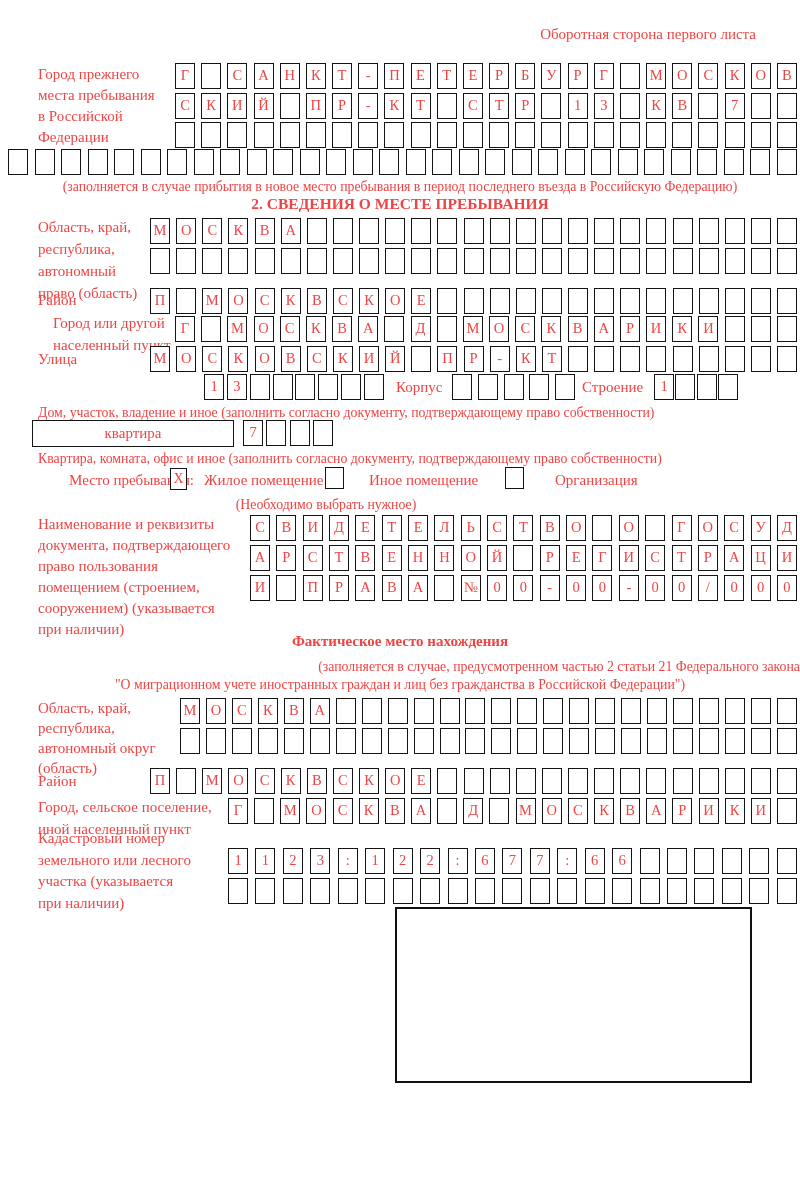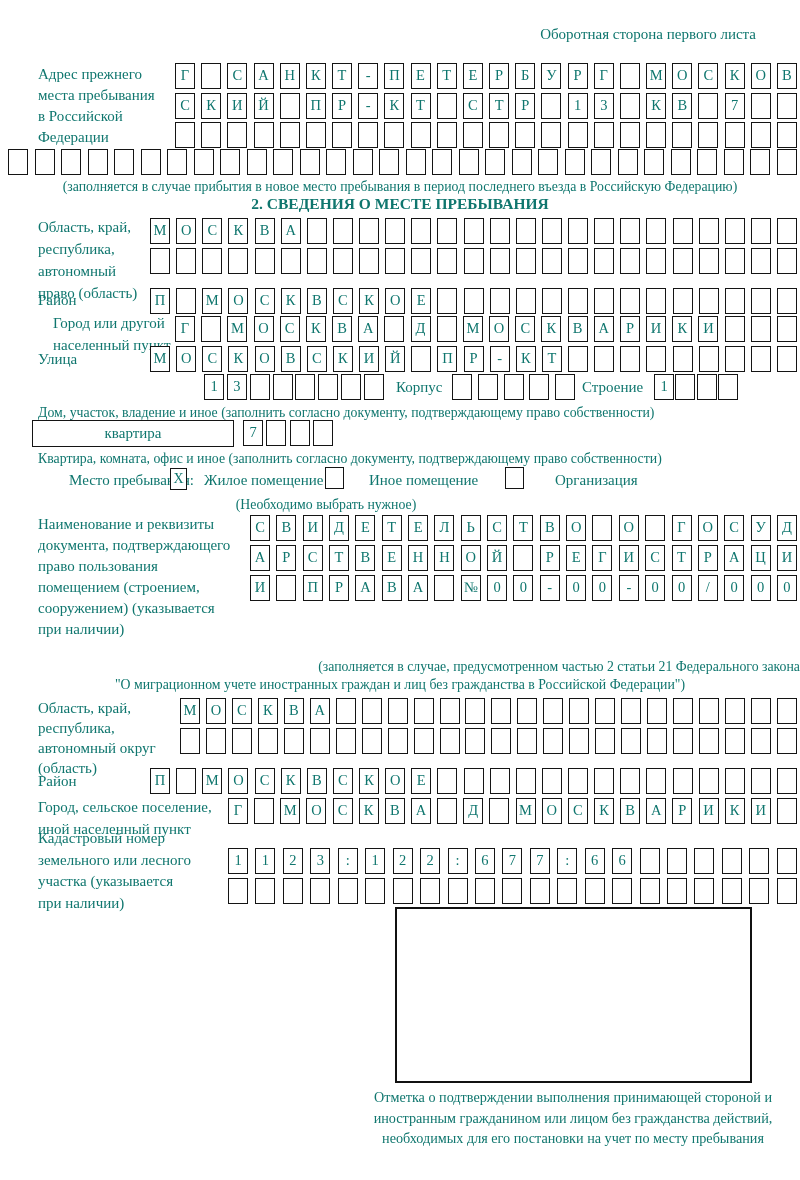--- a/index.html
+++ b/index.html
@@ -1,17 +1,17 @@
 <!DOCTYPE html>
 <html><head>
 <meta charset="utf-8">
 <style>
   html,body{margin:0;padding:0;background:#fff;}
   .page{position:relative;width:800px;height:1180px;background:#fff;overflow:hidden;
-        font-family:"Liberation Serif","DejaVu Serif",serif;color:#0f766e;}
+        font-family:"Liberation Serif","DejaVu Serif",serif;color:#ef4444;}
   .lbl{position:absolute;font-size:15px;line-height:21px;white-space:nowrap;}
   .wrap{white-space:normal;}
   .cap{position:absolute;font-size:13.8px;line-height:18px;}
   .center{text-align:center;}
   .bold{font-weight:bold;}
   .cells{position:absolute;display:flex;justify-content:space-between;height:26px;}
   .cell{flex:none;width:20px;height:26px;box-sizing:border-box;border:1.5px solid #141414;
         font-size:14.5px;line-height:23px;text-align:center;background:#fff;}
   .fieldbox{position:absolute;box-sizing:border-box;border:1.5px solid #141414;height:27px;
         font-size:15px;line-height:24px;text-align:center;background:#fff;}
@@ -21,21 +21,21 @@
         box-sizing:border-box;border:2px solid #111;background:#fff;}
 </style>
 </head>
 <body>
 
 <div class="page">
 
   <div class="lbl" style="left:436px;top:24px;width:320px;text-align:right;">Оборотная сторона первого листа</div>
 
   <div class="lbl" style="left:38px;top:64px;">
-    <div>Адрес прежнего</div>
+    <div>Город прежнего</div>
     <div>места пребывания</div>
     <div>в Российской</div>
     <div>Федерации</div>
   </div>
   <div class="cells" style="left:175px;top:63px;width:622px;">
       <span class="cell">Г</span>
       <span class="cell"></span>
       <span class="cell">С</span>
       <span class="cell">А</span>
       <span class="cell">Н</span>
@@ -413,20 +413,21 @@
       <span class="cell">0</span>
       <span class="cell">-</span>
       <span class="cell">0</span>
       <span class="cell">0</span>
       <span class="cell">/</span>
       <span class="cell">0</span>
       <span class="cell">0</span>
       <span class="cell">0</span>
     </div>
 
+  <div class="cap center bold" style="left:0;top:632px;width:800px;font-size:15px;">Фактическое место нахождения</div>
   <div class="cap center" style="left:0;top:658px;width:800px;text-align:right;">(заполняется в случае, предусмотренном частью 2 статьи 21 Федерального закона</div>
   <div class="cap center" style="left:0;top:676px;width:800px;">"О миграционном учете иностранных граждан и лиц без гражданства в Российской Федерации")</div>
 
   <div class="lbl" style="left:38px;top:698px;line-height:20px;">
     <div>Область, край,</div>
     <div>республика,</div>
     <div>автономный округ</div>
     <div>(область)</div>
   </div>
   <div class="cells" style="left:180px;top:698px;width:617px;">
@@ -587,15 +588,14 @@
       <span class="cell"></span>
       <span class="cell"></span>
       <span class="cell"></span>
       <span class="cell"></span>
       <span class="cell"></span>
       <span class="cell"></span>
       <span class="cell"></span>
     </div>
 
   <div class="stampbox"></div>
-  <div class="cap wrap" style="left:363px;top:1087px;width:420px;text-align:center;font-size:14.2px;line-height:20.5px;">Отметка о подтверждении выполнения принимающей стороной и иностранным гражданином или лицом без гражданства действий, необходимых для его постановки на учет по месту пребывания</div>
 
 </div>
 
 </body></html>

